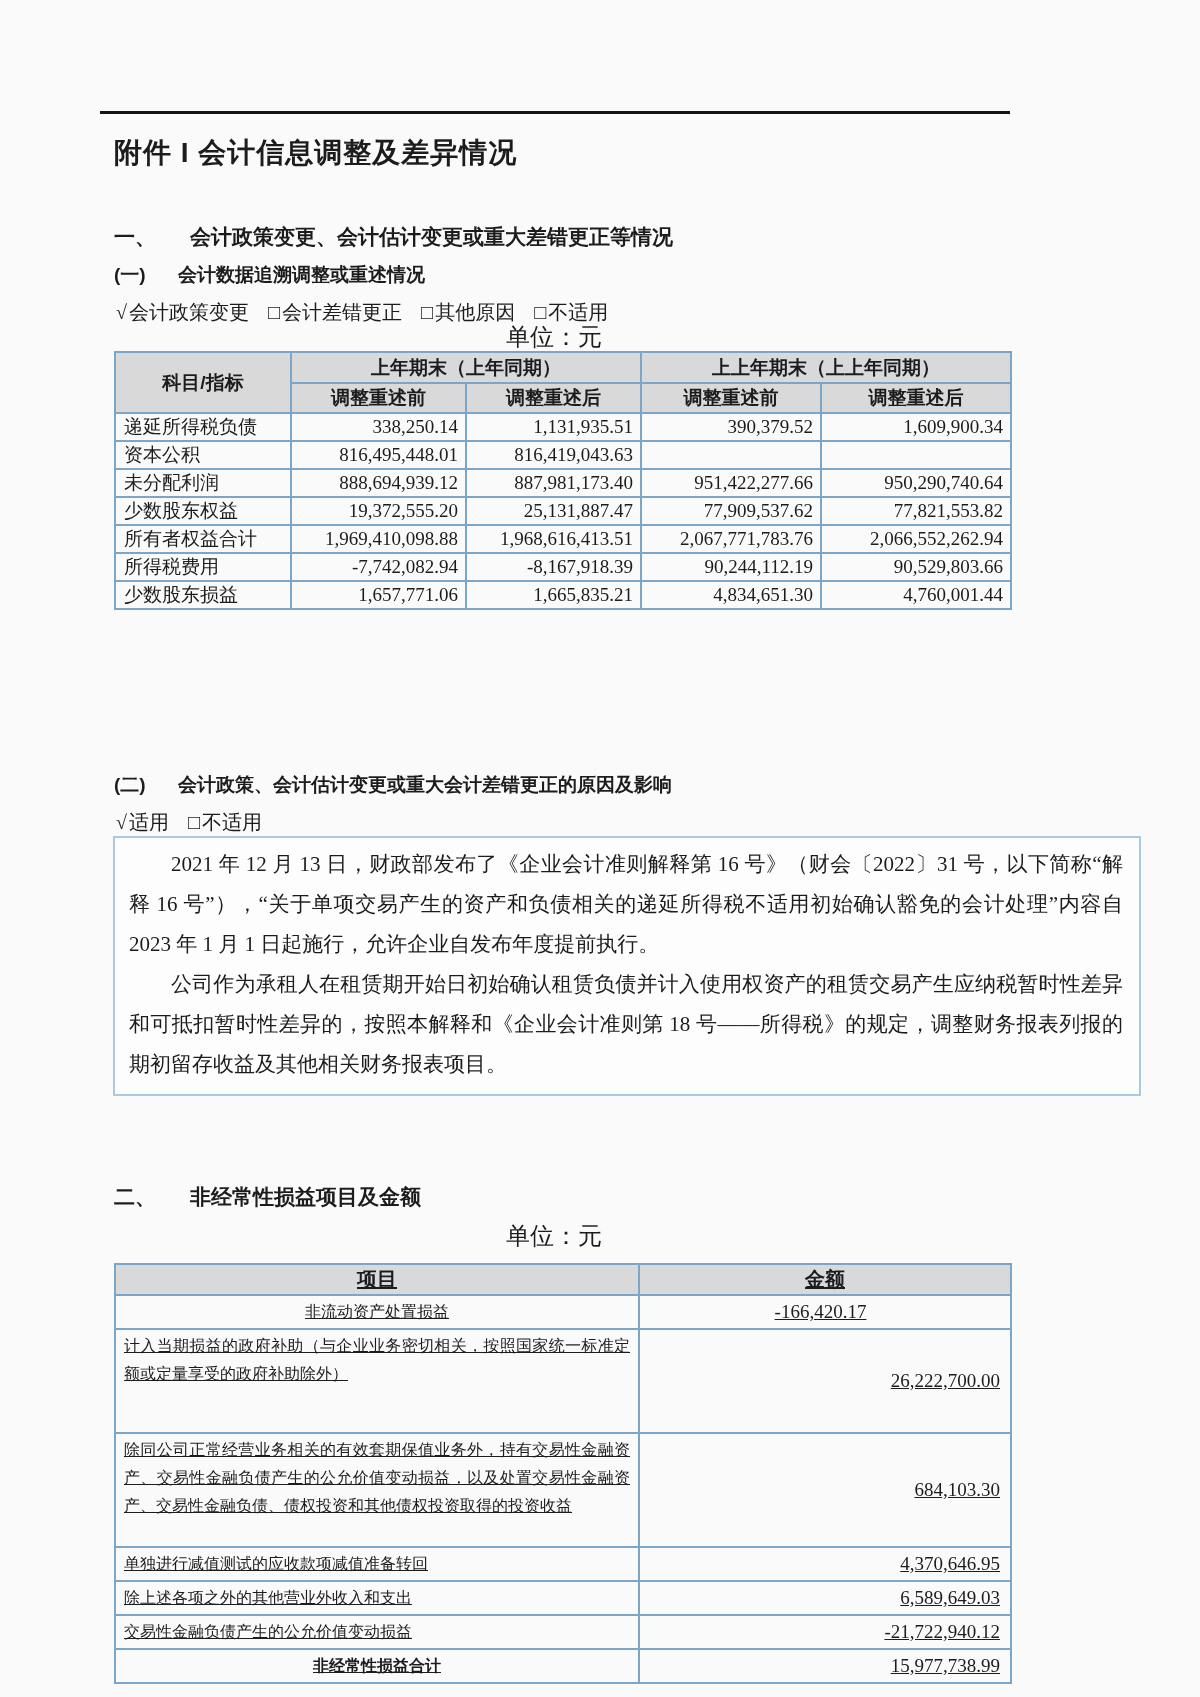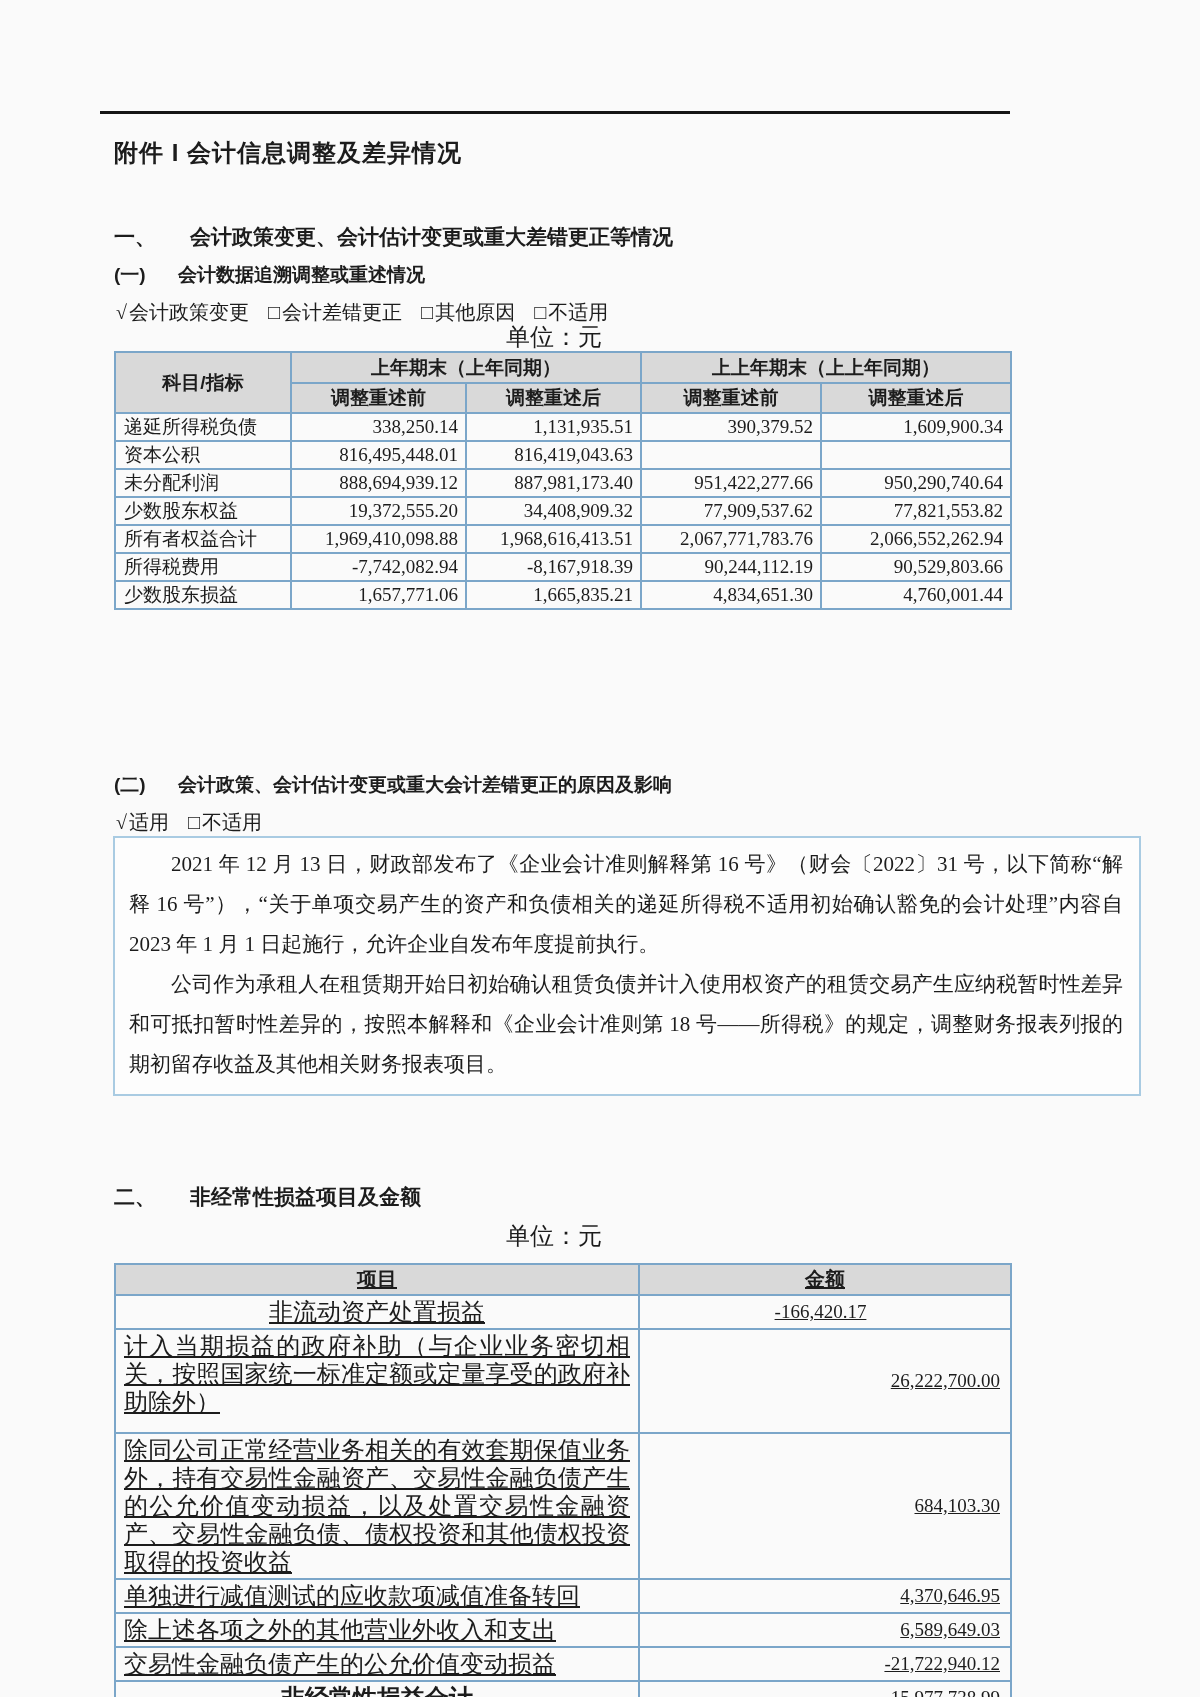--- a/index.html
+++ b/index.html
@@ -12,21 +12,21 @@
     position:relative;
     overflow:hidden;
   }
   .content { margin-left:100px; width:910px; }
 
   .top-rule { margin-top:111px; height:3px; background:#151515; }
 
   .doc-title {
     margin:20px 0 0 14px;
     font-family:"Liberation Sans","DejaVu Sans",sans-serif;
-    font-weight:bold; font-size:24px; line-height:38px;
+    font-weight:bold; font-size:28px; line-height:38px;
     letter-spacing:1px;
   }
 
   .h2 {
     margin:52px 0 0 14px;
     font-family:"Liberation Sans","DejaVu Sans",sans-serif;
     font-weight:bold; font-size:21px; line-height:26px;
   }
   .h2 .num { display:inline-block; min-width:76px; }
   .h3 {
@@ -71,21 +71,21 @@
   }
 
   .t2 { margin:16px 0 0 14px; width:896px;text-decoration:underline; }
   .t2 th, .t2 td { border:2px solid #7ba6c9; }
   .t2 th {
     background:#d9d9d9; height:28px;
     font-family:"Liberation Sans","DejaVu Sans",sans-serif;
     font-weight:bold; font-size:20px; text-align:center;
   }
   .t2 col.c0 { width:524px; } .t2 col.c1 { width:372px; }
-  .t2 td { font-size:24px; }
+  .t2 td { font-size:16px; }
   .t2 td.item { text-align:justify; vertical-align:top; padding:2px 8px 2px 8px; line-height:28px; }
   .t2 td.amt  { text-align:right; vertical-align:middle; padding-right:10px; font-size:19px; }
   .t2 tr.r1 td { height:31px;text-align:center; }
   .t2 tr.r2 td { height:104px; }
   .t2 tr.r3 td { height:114px; }
   .t2 tr.r4 td { height:31px; }
   .t2 tr.r5 td { height:33px; }
   .t2 tr.r6 td { height:32px; }
   .t2 tr.r7 td { height:30px; }
   .t2 tr.r7 td.item {
@@ -165,21 +165,21 @@
       <tr>
         <td class="name">未分配利润</td>
         <td class="num">888,694,939.12</td>
         <td class="num">887,981,173.40</td>
         <td class="num">951,422,277.66</td>
         <td class="num">950,290,740.64</td>
       </tr>
       <tr>
         <td class="name">少数股东权益</td>
         <td class="num">19,372,555.20</td>
-        <td class="num">34,408,909.32</td>
+        <td class="num">25,131,887.47</td>
         <td class="num">77,909,537.62</td>
         <td class="num">77,821,553.82</td>
       </tr>
       <tr>
         <td class="name">所有者权益合计</td>
         <td class="num">1,969,410,098.88</td>
         <td class="num">1,968,616,413.51</td>
         <td class="num">2,067,771,783.76</td>
         <td class="num">2,066,552,262.94</td>
       </tr>

